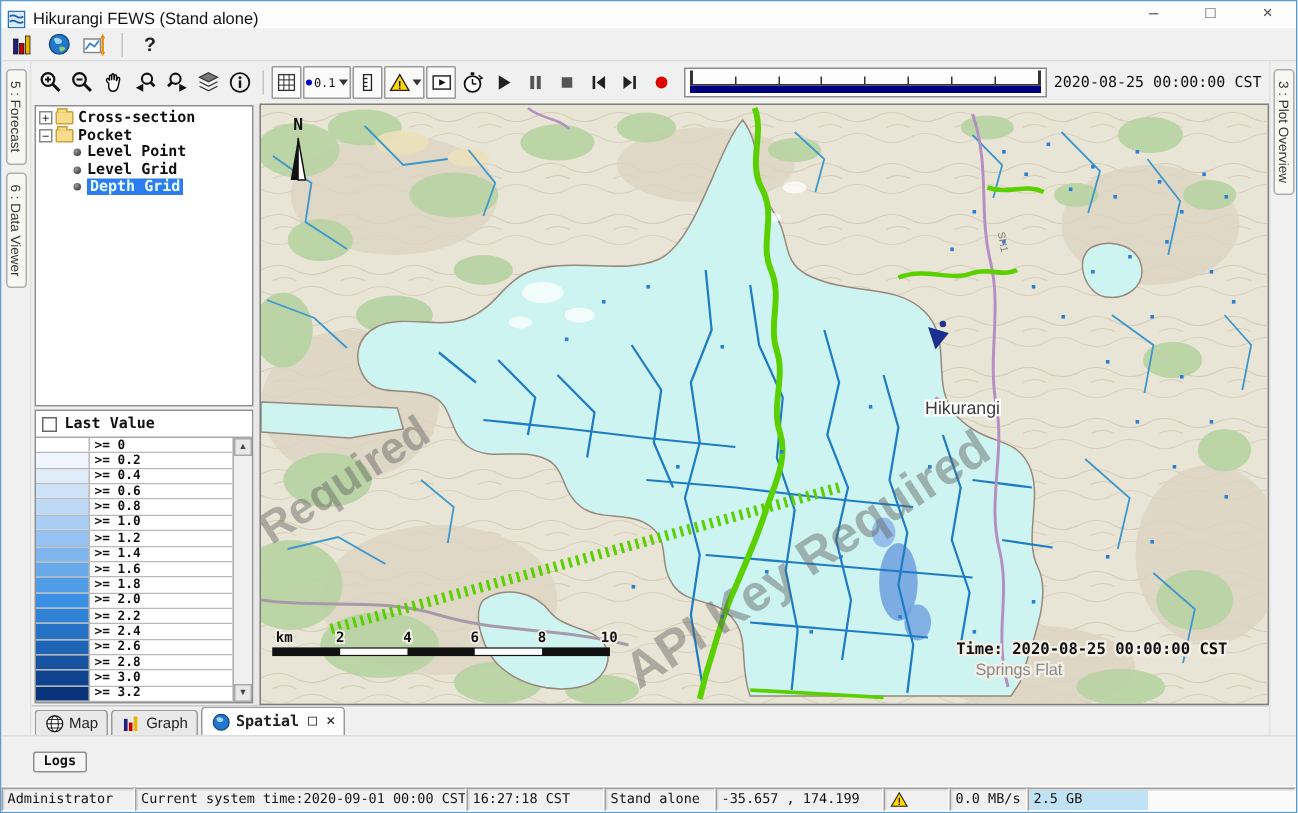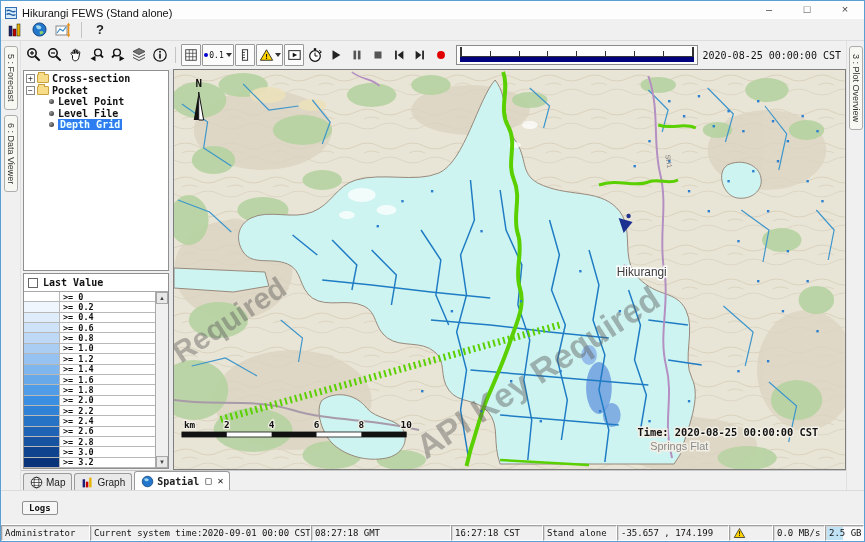--- a/index.html
+++ b/index.html
@@ -302,21 +302,21 @@
                 <span class="expbox">−</span>
                 <span class="folder"></span>
                 <span>Pocket</span>
               </div>
             <div class="t-row t-child">
                 <span class="bullet"></span>
                 <span>Level Point</span>
               </div>
             <div class="t-row t-child">
                 <span class="bullet"></span>
-                <span>Level File</span>
+                <span>Level Grid</span>
               </div>
             <div class="t-row t-child">
                 <span class="bullet"></span>
                 <span class="t-sel">Depth Grid</span>
               </div>
           </div>
           <div class="legendpanel">
             <div class="leg-head">
               <span class="cbx"></span>
               <span class="leg-title">Last Value</span>
@@ -648,21 +648,20 @@
     </div>
   </div>
 
   <div class="logsrow">
     <button class="logsbtn">Logs</button>
   </div>
 
   <div class="statusbar">
     <div class="scell" style="width:89px">Administrator</div>
     <div class="scell" style="width:221px">Current system time:2020-09-01 00:00 CST</div>
-    <div class="scell" style="width:140px">08:27:18 GMT</div>
     <div class="scell" style="width:92px">16:27:18 CST</div>
     <div class="scell" style="width:74px">Stand alone</div>
     <div class="scell" style="width:112px">-35.657 , 174.199</div>
     <div class="scell" style="width:44px">
       <svg width="13" height="12" viewBox="0 0 16 16">
           <polygon points="8,2 15,14 1,14" fill="#ffd400" stroke="#222"></polygon>
           <text x="8" y="12.6" font-size="9" font-weight="bold" text-anchor="middle" fill="#111">!</text>
         </svg>
     </div>
     <div class="scell" style="width:52px">0.0 MB/s</div>

